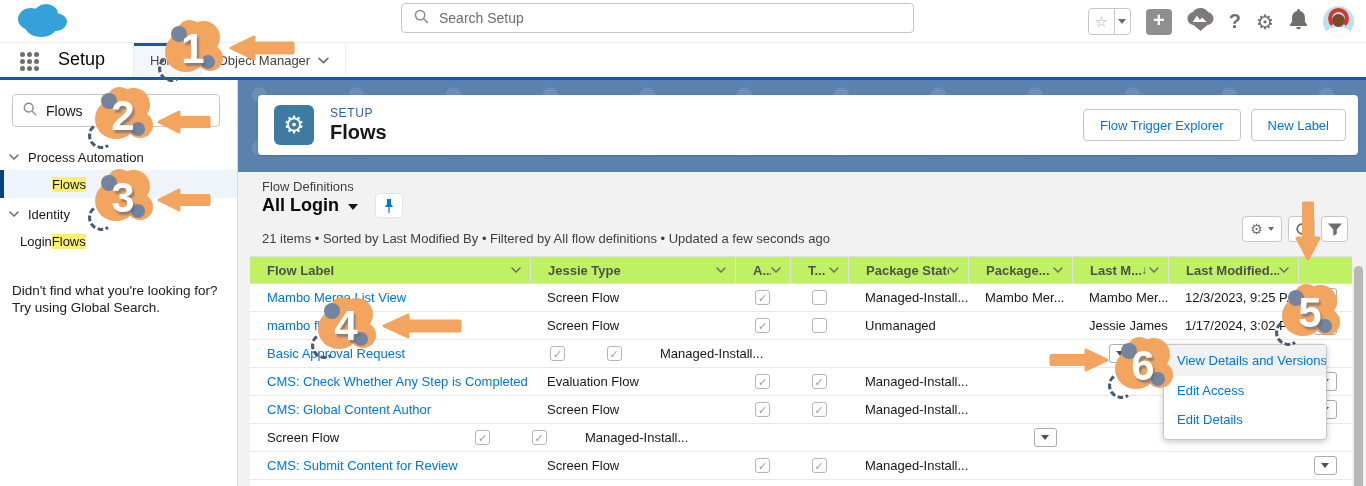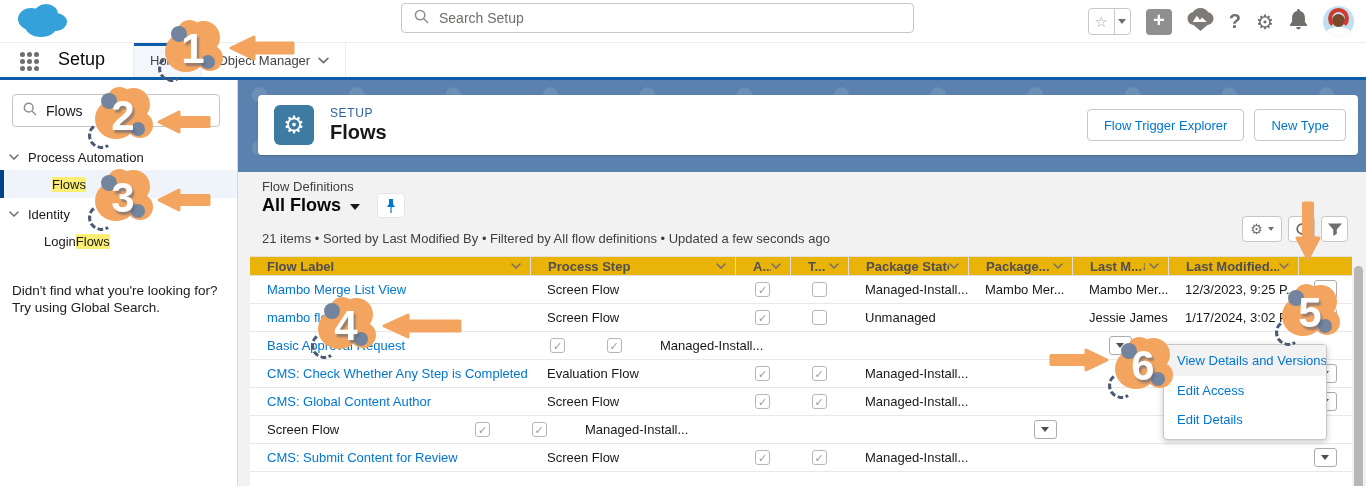--- a/index.html
+++ b/index.html
@@ -32,21 +32,21 @@
   .setup-app { position:absolute; left:58px; top:6px; font-size:18px; color:#080707; }
   .tabs { position:absolute; left:133px; top:0; height:34px; display:flex; }
   .tab { height:34px; display:flex; align-items:center; gap:8px; padding:0 16px; font-size:13px; color:#444; background:#fff; border-right:1px solid #ececec; }
   .tab.active { background:#f3f7fb; box-shadow:inset 0 3px 0 #0b5cab; border-left:1px solid #ececec; }
 
   
   .sidebar { position:absolute; left:0; top:80px; width:238px; height:406px; background:#fff; border-right:1px solid #d9d9d9; z-index:3; }
   .sb-search { position:absolute; left:12px; top:14px; width:208px; height:33px; border:1px solid #c9c7c5; border-radius:4px; display:flex; align-items:center; padding-left:10px; gap:9px; }
   .sb-search input { border:none; outline:none; width:150px; font-size:14px; color:#181818; font-family:inherit; }
   .sb-group { position:absolute; left:9px; display:flex; align-items:center; gap:9px; font-size:13px; color:#181818; height:18px; }
-  .sb-item { position:absolute; left:0; width:237px; height:28px; display:flex; align-items:center; padding-left:44px; font-size:13px; color:#181818; }
+  .sb-item { position:absolute; left:0; width:237px; height:28px; display:flex; align-items:center; padding-left:20px; font-size:13px; color:#181818; }
   .sb-item.selected { background:#eef4fa; border-left:4px solid #014486; padding-left:48px; }
   .hl-yellow { background:#fbee75; }
   .sb-footer { position:absolute; left:12px; top:202px; width:212px; font-size:13.5px; line-height:17px; color:#1b1b1b; }
 
   
   .main { position:absolute; left:238px; top:80px; width:1128px; height:406px;
     background-color:#5b82ae;
     background-image:radial-gradient(circle at 22% 28%, rgba(255,255,255,.10) 0 7px, transparent 8px),
                      radial-gradient(circle at 68% 64%, rgba(255,255,255,.08) 0 11px, transparent 12px);
     background-size:97px 53px, 143px 71px; }
@@ -64,21 +64,21 @@
   .view-caret { width:0; height:0; border-left:5px solid transparent; border-right:5px solid transparent; border-top:6px solid #181818; margin-top:2px; }
   .pin-btn { margin-left:8px; width:28px; height:25px; background:#fff; border:1px solid #e7e5e4; border-radius:4px; display:flex; align-items:center; justify-content:center; }
   .status-line { position:absolute; left:24px; top:59px; font-size:13px; color:#3e3e3c; }
   .list-controls { position:absolute; right:18px; top:44px; display:flex; gap:6px; }
   .ctl { height:26px; background:#fff; border:1px solid #c9c7c5; border-radius:4px; display:flex; align-items:center; justify-content:center; gap:5px; }
   .ctl.gear-dd { width:40px; }
   .ctl.sq { width:27px; }
 
   
   .table { position:absolute; left:12px; top:84px; width:1102px; background:#fff; }
-  .thead { display:flex; height:20px; background:#eab308; border-top:1px solid #e2e0df; border-bottom:1px solid #e2e0df; }
+  .thead { display:flex; height:28px; background:#bef264; border-top:1px solid #e2e0df; border-bottom:1px solid #e2e0df; }
   .th { display:flex; align-items:center; justify-content:space-between; padding:0 9px 0 17px; font-size:13px; font-weight:bold; color:#514f4d; border-left:1px solid #e2e0df; overflow:hidden; white-space:nowrap; }
   .th:first-child { border-left:none; }
   .th .thlab { overflow:hidden; }
   .tr { display:flex; height:28px; background:#fff; border-bottom:1px solid #e8e8e8; align-items:center; }
   .td { padding:0 6px 0 17px; font-size:13px; color:#181818; white-space:nowrap; overflow:hidden; }
   .td a { color:#0176d3; text-decoration:none; }
   .c0{width:280px;} .c1{width:205px;} .c2{width:55px;} .c3{width:58px;} .c4{width:120px;} .c5{width:104px;} .c6{width:96px;text-align:right;} .c7{width:130px;justify-content:space-between;} .c8{width:54px;}
   .td.c2,.td.c3 { display:flex; justify-content:center; padding:0; }
   .td.c8 { display:flex; justify-content:center; padding:0; }
   .cb { display:inline-block; width:15px; height:15px; border:1px solid #b8b6b4; border-radius:3px; background:#fff; color:#9b9997; font-size:11px; line-height:14px; text-align:center; }
@@ -226,28 +226,28 @@
 
   <main class="main">
     <div class="header-card">
       <span class="obj-tile">
           <span>⚙</span>
         </span>
       <span class="eyebrow">SETUP</span>
       <span class="page-title">Flows</span>
       <div class="hdr-actions">
         <button class="btn">Flow Trigger Explorer</button>
-        <button class="btn">New Type</button>
+        <button class="btn">New Label</button>
       </div>
     </div>
 
     <section class="list-region">
       <span class="entity-label">Flow Definitions</span>
       <div class="view-row">
-        <span class="view-name">All Flows</span>
+        <span class="view-name">All Login</span>
         <span class="view-caret"></span>
         <span class="pin-btn">
           <svg width="12" height="14" viewBox="0 0 12 14">
               <path fill="#0176d3" d="M4 0h4v5l2 3H2l2-3z"></path>
               <rect x="5.4" y="8" width="1.2" height="6" fill="#0176d3"></rect>
             </svg>
         </span>
       </div>
       <span class="status-line">21 items • Sorted by Last Modified By • Filtered by All flow definitions • Updated a few seconds ago</span>
       <div class="list-controls">
@@ -272,21 +272,21 @@
         <div class="thead">
             <div class="th c0">
               <span class="thlab">Flow Label</span>
               <span style="display:flex;align-items:center;">
                 <svg class="chev-svg" width="10" height="6" viewBox="0 0 10 6">
                   <path d="M1 1l4 4 4-4" fill="none" stroke="#706e6b" stroke-width="1.5" stroke-linecap="round"></path>
                 </svg>
               </span>
             </div>
             <div class="th c1">
-              <span class="thlab">Process Step</span>
+              <span class="thlab">Jessie Type</span>
               <span style="display:flex;align-items:center;">
                 <svg class="chev-svg" width="10" height="6" viewBox="0 0 10 6">
                   <path d="M1 1l4 4 4-4" fill="none" stroke="#706e6b" stroke-width="1.5" stroke-linecap="round"></path>
                 </svg>
               </span>
             </div>
             <div class="th c2">
               <span class="thlab">A...</span>
               <span style="display:flex;align-items:center;">
                 <svg class="chev-svg" width="10" height="6" viewBox="0 0 10 6">

